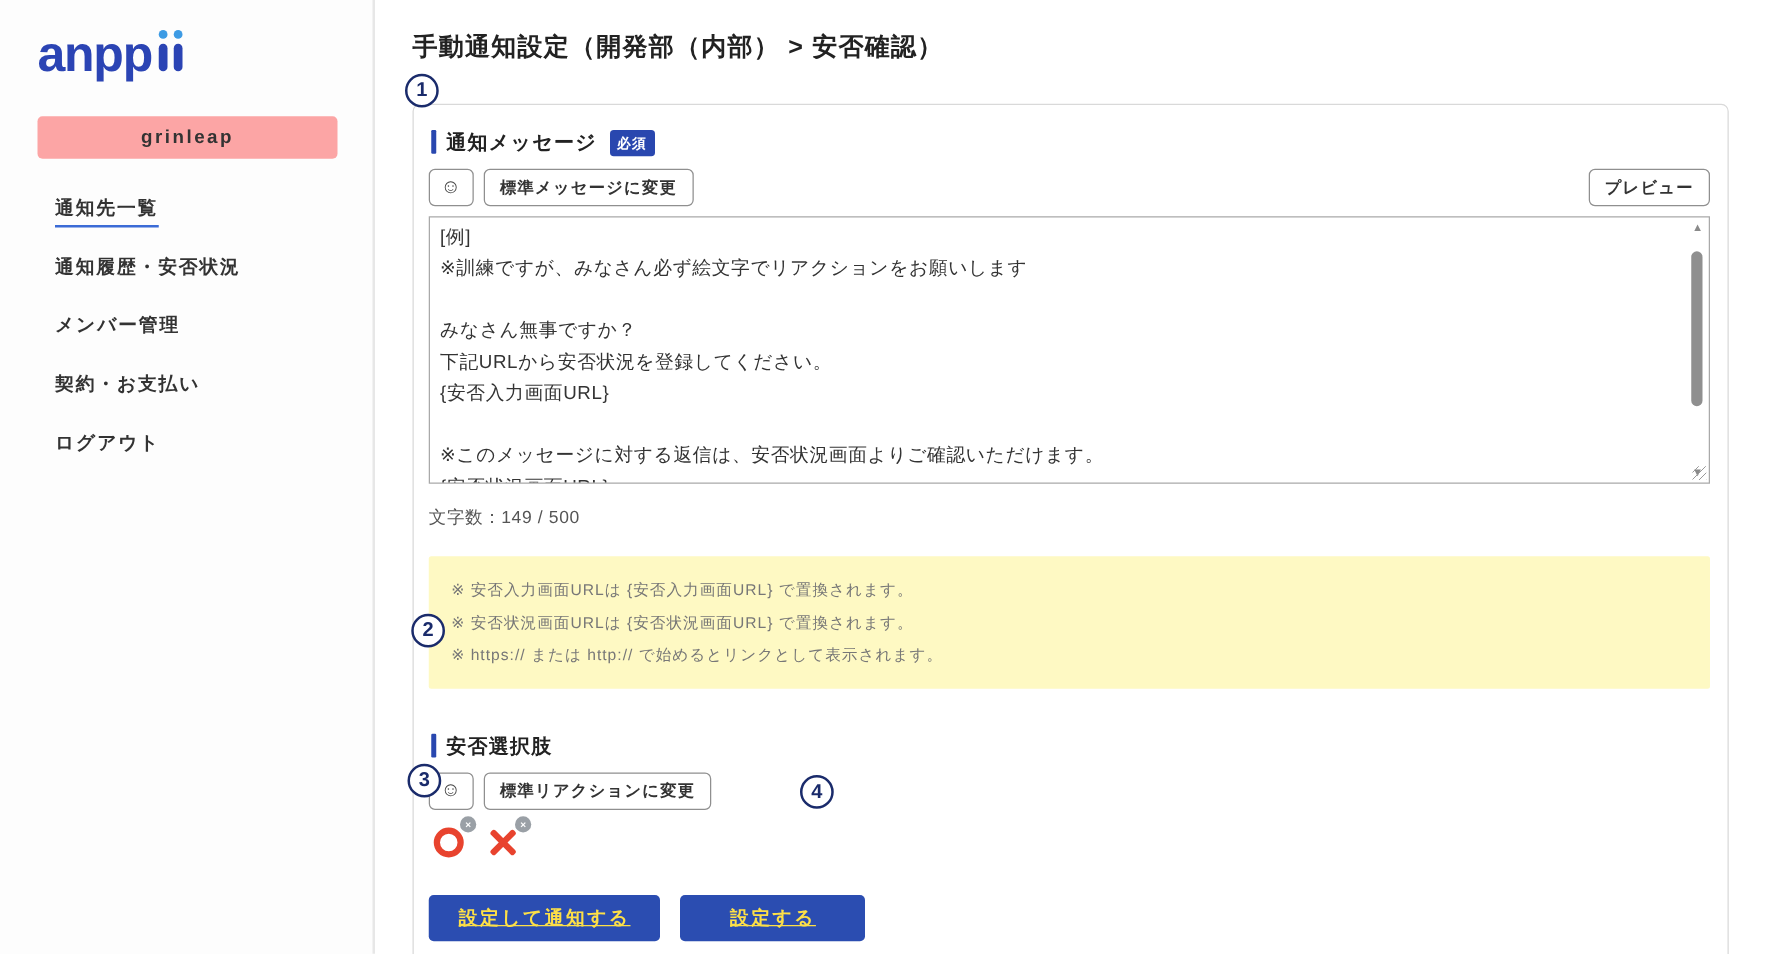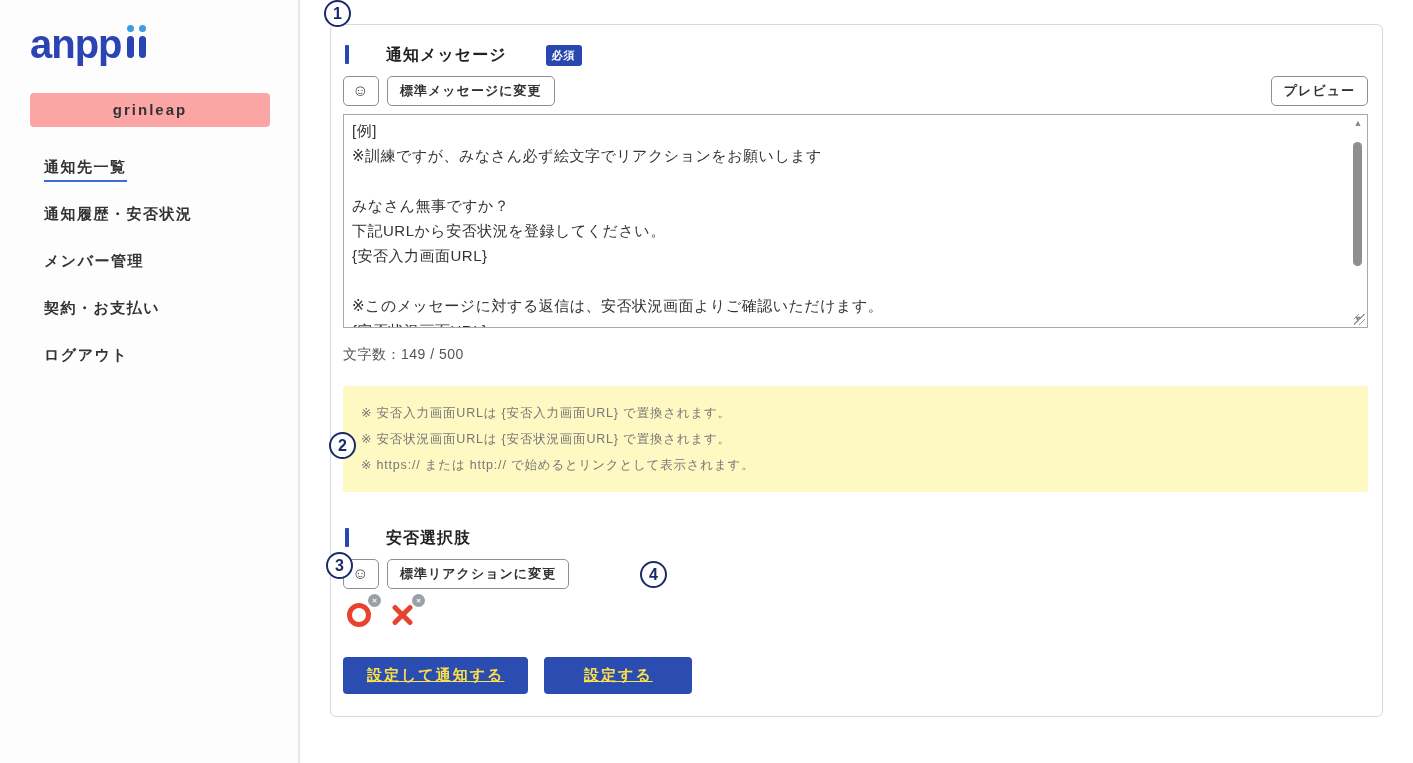--- a/index.html
+++ b/index.html
@@ -34,21 +34,21 @@
     background:#fff; padding:12px 14px 22px 12px; }
 
   .ann { position:absolute; width:27px; height:27px; border:2px solid #1a2b6b;
     border-radius:50%; background:#fff; color:#1a2b6b; font-size:16px; font-weight:bold;
     display:flex; align-items:center; justify-content:center; z-index:5; }
   .ann-1 { left:-7px; top:-25px; }
   .ann-2 { left:-2px; top:407px; }
   .ann-3 { left:-5px; top:527px; }
   .ann-4 { left:309px; top:536px; }
 
-  .sec-head { display:flex; align-items:flex-start; margin:8px 0 0 2px;gap:29px; }
+  .sec-head { display:flex; align-items:flex-start; margin:8px 0 0 2px; }
   .sec-bar { display:inline-block; width:4px; height:19px; background:#2947af;
     margin-right:8px; border-radius:1px; }
   .sec-title { font-size:16px; font-weight:bold; color:#222; letter-spacing:1px; }
   .req-badge { margin-left:10px; background:#2947af; color:#fff; font-size:11px;
     font-weight:bold; padding:3px 6px; border-radius:3px; letter-spacing:1px; }
 
   .toolbar { display:flex; align-items:center; margin-top:10px; }
   .tool-btn { height:30px; border:1px solid #8f8f8f; border-radius:5px; background:#fff;
     font-size:13px; font-weight:600; color:#333; padding:0 12px; margin-right:8px;
     cursor:pointer; letter-spacing:1px; font-family:inherit; }
@@ -109,20 +109,21 @@
   <nav class="menu">
     <a class="menu-item active"><span>通知先一覧</span></a>
     <a class="menu-item"><span>通知履歴・安否状況</span></a>
     <a class="menu-item"><span>メンバー管理</span></a>
     <a class="menu-item"><span>契約・お支払い</span></a>
     <a class="menu-item"><span>ログアウト</span></a>
   </nav>
 </div>
 
 <div class="main">
+  <h1 class="page-title">手動通知設定（開発部（内部） &gt; 安否確認）</h1>
 
   <div class="panel">
 
     <div class="ann ann-1">1</div>
     <div class="ann ann-2">2</div>
     <div class="ann ann-3">3</div>
     <div class="ann ann-4">4</div>
 
     <div class="sec-head">
       <span class="sec-bar"></span>

